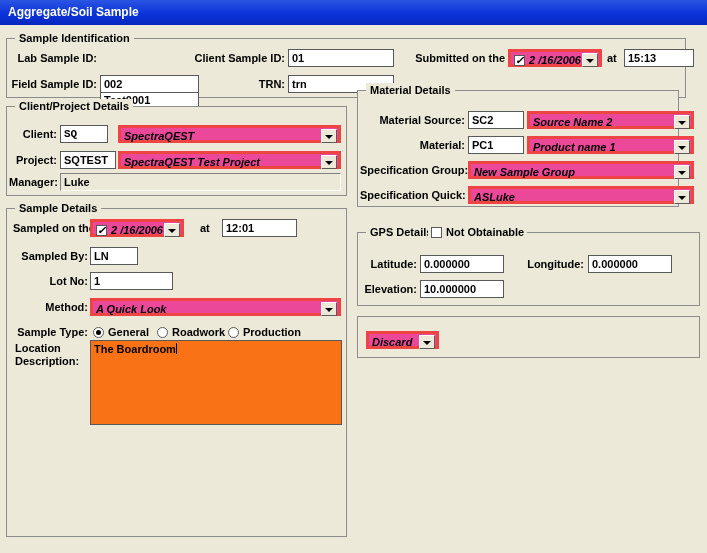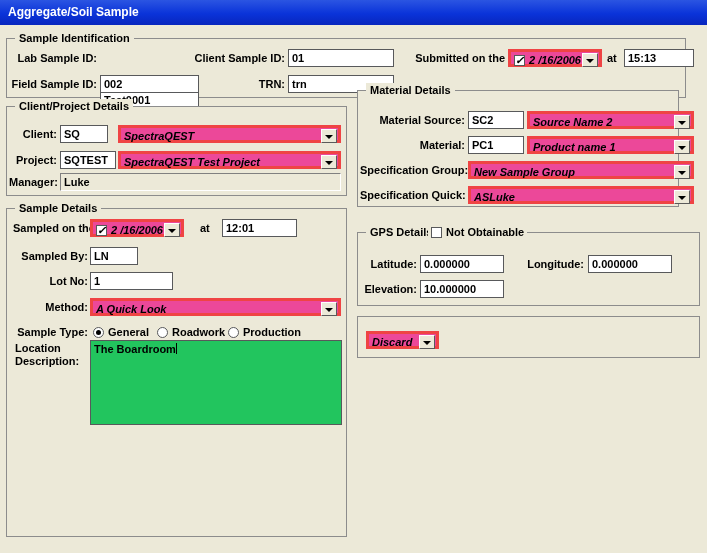--- a/index.html
+++ b/index.html
@@ -65,21 +65,21 @@
     position:relative; display:inline-block; width:11px; height:11px;
     border-radius:50%; background:#fff; border:1px solid #58595B;
     vertical-align:-2px; margin-right:4px;
   }
   .radio.checked::after {
     content:""; position:absolute; left:2px; top:2px; width:5px; height:5px;
     border-radius:50%; background:#000;
   }
   .radio-opt { position:absolute; line-height:18px; white-space:nowrap; }
   .textarea {
-    position:absolute; background:#22c55e; border:1px solid #58595B;
+    position:absolute; background:#f97316; border:1px solid #58595B;
     padding:1px 3px; line-height:14px;
   }
   .caret { display:inline-block; width:1px; height:11px; background:#000; vertical-align:-1px; }
   .floatbox { position:absolute; background:#ECE9D8; padding:0 3px; line-height:14px; white-space:nowrap; }
   .multiline { white-space:pre-line; line-height:13px; }
 </style>
 </head>
 <body>
 
 <div id="window">
@@ -110,21 +110,21 @@
     <div class="edit" style="left:93px;top:36px;width:99px;">002</div>
 
     <span class="lbl r" style="left:186px;top:36px;width:92px;">TRN:</span>
     <div class="edit" style="left:281px;top:36px;width:106px;">trn</div>
   </div>
 
   <div class="group" style="left:6px;top:106px;width:341px;height:90px;">
     <span class="legend">Client/Project Details</span>
 
     <span class="lbl r" style="left:2px;top:18px;width:48px;">Client:</span>
-    <div class="edit" style="left:53px;top:18px;width:48px;">SQ</div>
+    <div class="edit" style="left:53px;top:18px;width:48px;font-family:Liberation Mono, monospace;">SQ</div>
     <div class="combo" style="left:111px;top:18px;width:223px;">
       <span class="txt">SpectraQEST</span>
       <span class="arrowbtn"></span>
     </div>
 
     <span class="lbl r" style="left:2px;top:44px;width:48px;">Project:</span>
     <div class="edit" style="left:53px;top:44px;width:56px;">SQTEST</div>
     <div class="combo" style="left:111px;top:44px;width:223px;">
       <span class="txt">SpectraQEST Test Project</span>
       <span class="arrowbtn"></span>

